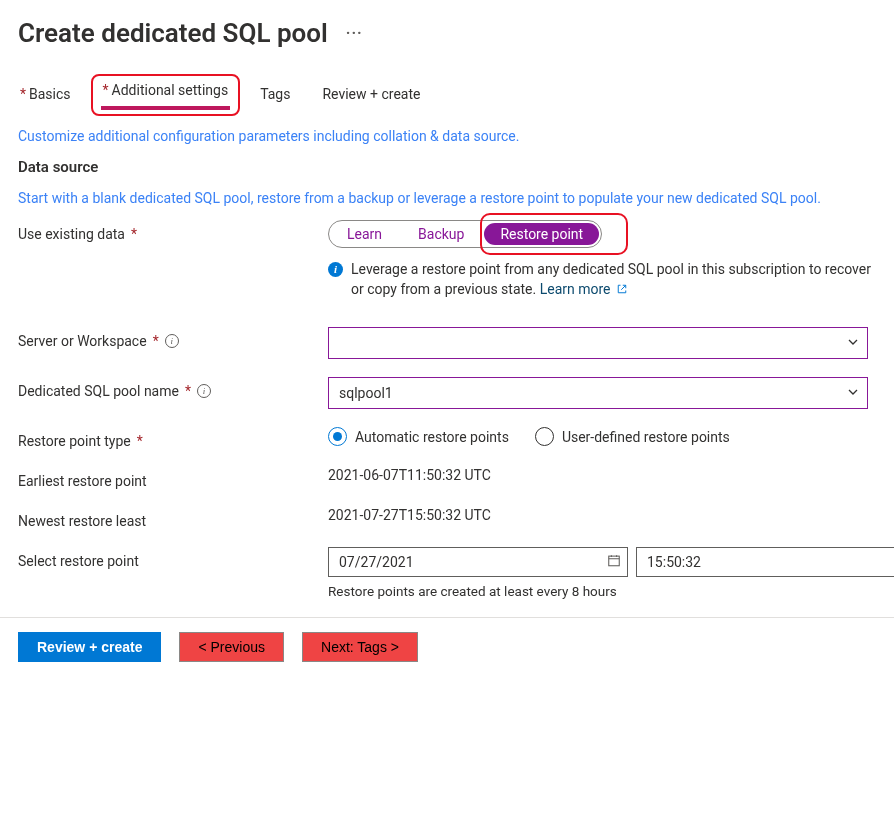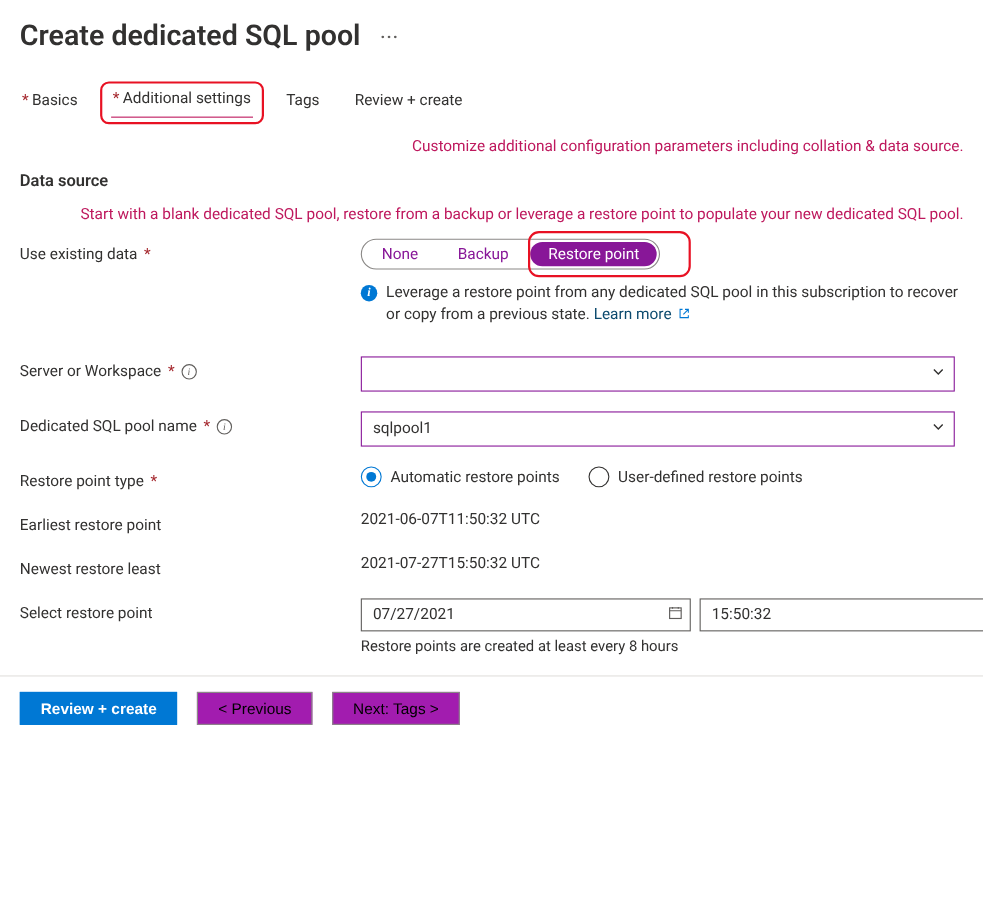--- a/index.html
+++ b/index.html
@@ -36,32 +36,32 @@
     align-items: flex-end;
     margin-top: 18px;
   }
   .tab {
     padding: 4px 2px 8px;
     cursor: pointer;
     color: #323130;
   }
   .tab .req { color: #a4262c; margin-right: 3px; }
   .tab.active {
-    border-bottom: 1px solid #be185d;
+    border-bottom: 4px solid #be185d;
     color: #323130;
   }
   .highlight-box {
     border: 2px solid #e81123;
     border-radius: 8px;
     padding: 2px 8px 4px;
     margin: -4px -10px -6px;
     display: inline-block;
   }
 
-  .desc { color: #be185d; margin-bottom: 14px; text-align: right; }
+  .desc { color: #3b82f6; margin-bottom: 14px; }
   h3 { font-size: 15px; font-weight: 600; margin: 10px 0 14px; }
 
   .form-row {
     display: flex;
     align-items: flex-start;
     margin-bottom: 18px;
   }
   .form-label {
     width: 310px;
     flex-shrink: 0;
@@ -209,21 +209,21 @@
     border-top: 1px solid #e1dfdd;
     margin: 18px -18px 0;
     padding: 14px 18px;
     display: flex;
     gap: 18px;
   }
   .btn {
     padding: 6px 18px;
     font-size: 14px;
     border: 1px solid #8a8886;
-    background: #a21caf;
+    background: #ef4444;
     cursor: pointer;
   }
   .btn.primary {
     background: #0078d4;
     border-color: #0078d4;
     color: #fff;
     font-weight: 600;
   }
 
   svg.chev-svg { width: 12px; height: 12px; }
@@ -253,21 +253,21 @@
 <div class="desc">Start with a blank dedicated SQL pool, restore from a backup or leverage a restore point to populate your new dedicated SQL pool.</div>
 
 <div class="form-row">
   <div class="form-label">
     <span>Use existing data</span>
       <span class="req">*</span>
   </div>
   <div class="form-value">
     <div style="display:flex;align-items:center;">
       <span class="seg-outer">
-        <span class="seg">None</span>
+        <span class="seg">Learn</span>
         <span class="seg">Backup</span>
         <span class="seg sel">Restore point</span>
       </span>
       <span class="pill-highlight" style="position:absolute;margin-left:152px;width:148px;height:42px;pointer-events:none;"></span>
     </div>
     <div class="info-row">
       <span class="info-icon-blue">i</span>
       <span>
         <span>Leverage a restore point from any dedicated SQL pool in this subscription to recover or copy from a previous state. </span>
         <a href="#" class="link">

